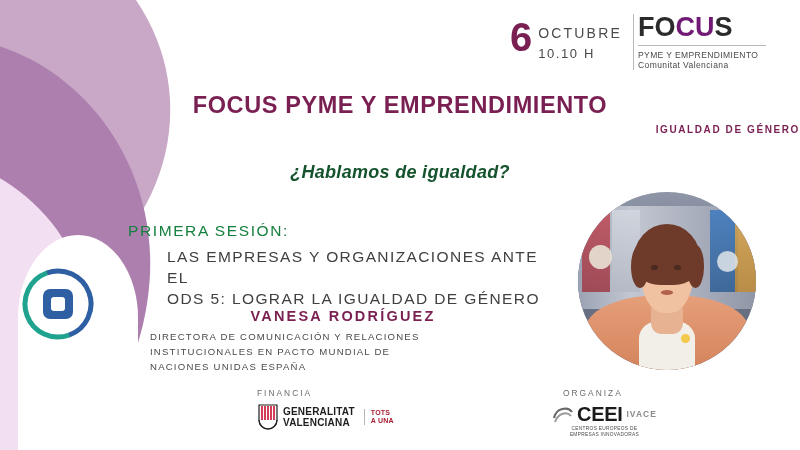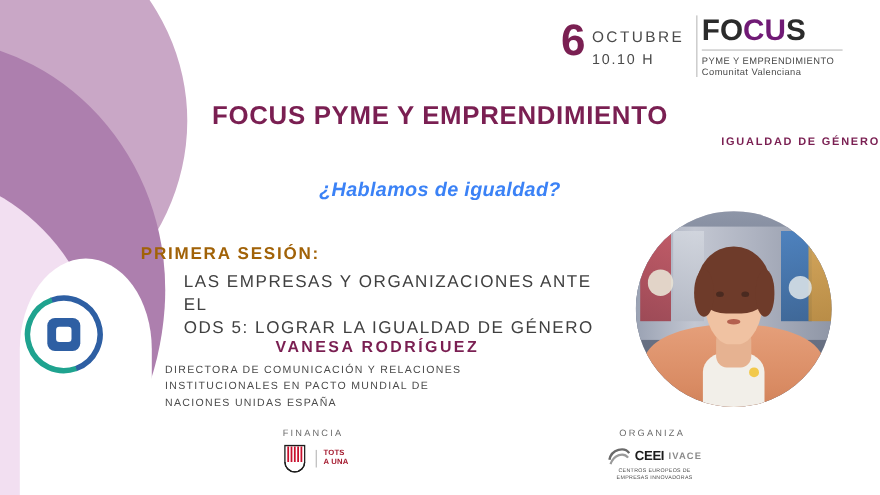--- a/index.html
+++ b/index.html
@@ -164,36 +164,36 @@
   }
   .title-question {
     position: absolute;
     left: 0; right: 0;
     top: 162px;
     text-align: center;
     font-size: 18px;
     font-weight: bold;
     font-style: italic;
     letter-spacing: 0.3px;
-    color: #3b82f6;
+    color: #14532d;
   }
 
   
   .session {
     position: absolute;
     left: 128px;
     top: 222px;
     width: 420px;
     color: #6f2050;
   }
   .session-label {
     font-size: 15.5px;
-    font-weight: bold;
+    font-weight: normal;
     letter-spacing: 1.6px;
-    color: #a16207;
+    color: #15803d;
   }
   .session-line {
     font-size: 15.5px;
     letter-spacing: 1.4px;
     color: #404040;
     margin-top: 7px;
     line-height: 1.35;
     margin-left: 39px;
   }
 
@@ -432,21 +432,21 @@
     left: 552px;
     top: 404px;
   }
   .ceei-row {
     display: flex;
     align-items: center;
     gap: 3px;
   }
   .ceei-swirl { width: 22px; height: 20px; }
   .ceei-name {
-    font-size: 12px;
+    font-size: 20px;
     font-weight: bold;
     color: #1b1b1b;
     letter-spacing: -0.3px;
     line-height: 1;
   }
   .ceei-elche {
     font-size: 8.5px;
     font-weight: bold;
     color: #8a8a8a;
     letter-spacing: 1px;
@@ -539,20 +539,24 @@
 
   <div class="foot-label foot-financia">FINANCIA</div>
   <div class="foot-label foot-organiza">ORGANIZA</div>
 
   <div class="gva-logo">
     <svg class="gva-shield" viewBox="0 0 20 26" xmlns="http://www.w3.org/2000/svg">
       <path d="M1 1 h18 v15 a9 9 0 0 1 -9 9 a9 9 0 0 1 -9 -9 z" fill="#ffffff" stroke="#1d1d1d" stroke-width="1.2"></path>
       <path d="M4 2 v14 M7 2 v14 M10 2 v14 M13 2 v14 M16 2 v14" stroke="#c8102e" stroke-width="1.6"></path>
       <path d="M1 16 a9 9 0 0 0 9 9 a9 9 0 0 0 9 -9" fill="none" stroke="#1d1d1d" stroke-width="1.2"></path>
     </svg>
+    <div class="gva-text">
+      <div>GENERALITAT</div>
+      <div>VALENCIANA</div>
+    </div>
     <div class="gva-tots">
       <div>TOTS</div>
       <div>A UNA</div>
     </div>
   </div>
 
 
   <div class="ceei">
     <div class="ceei-row">
       <svg class="ceei-swirl" viewBox="0 0 22 20" xmlns="http://www.w3.org/2000/svg">

